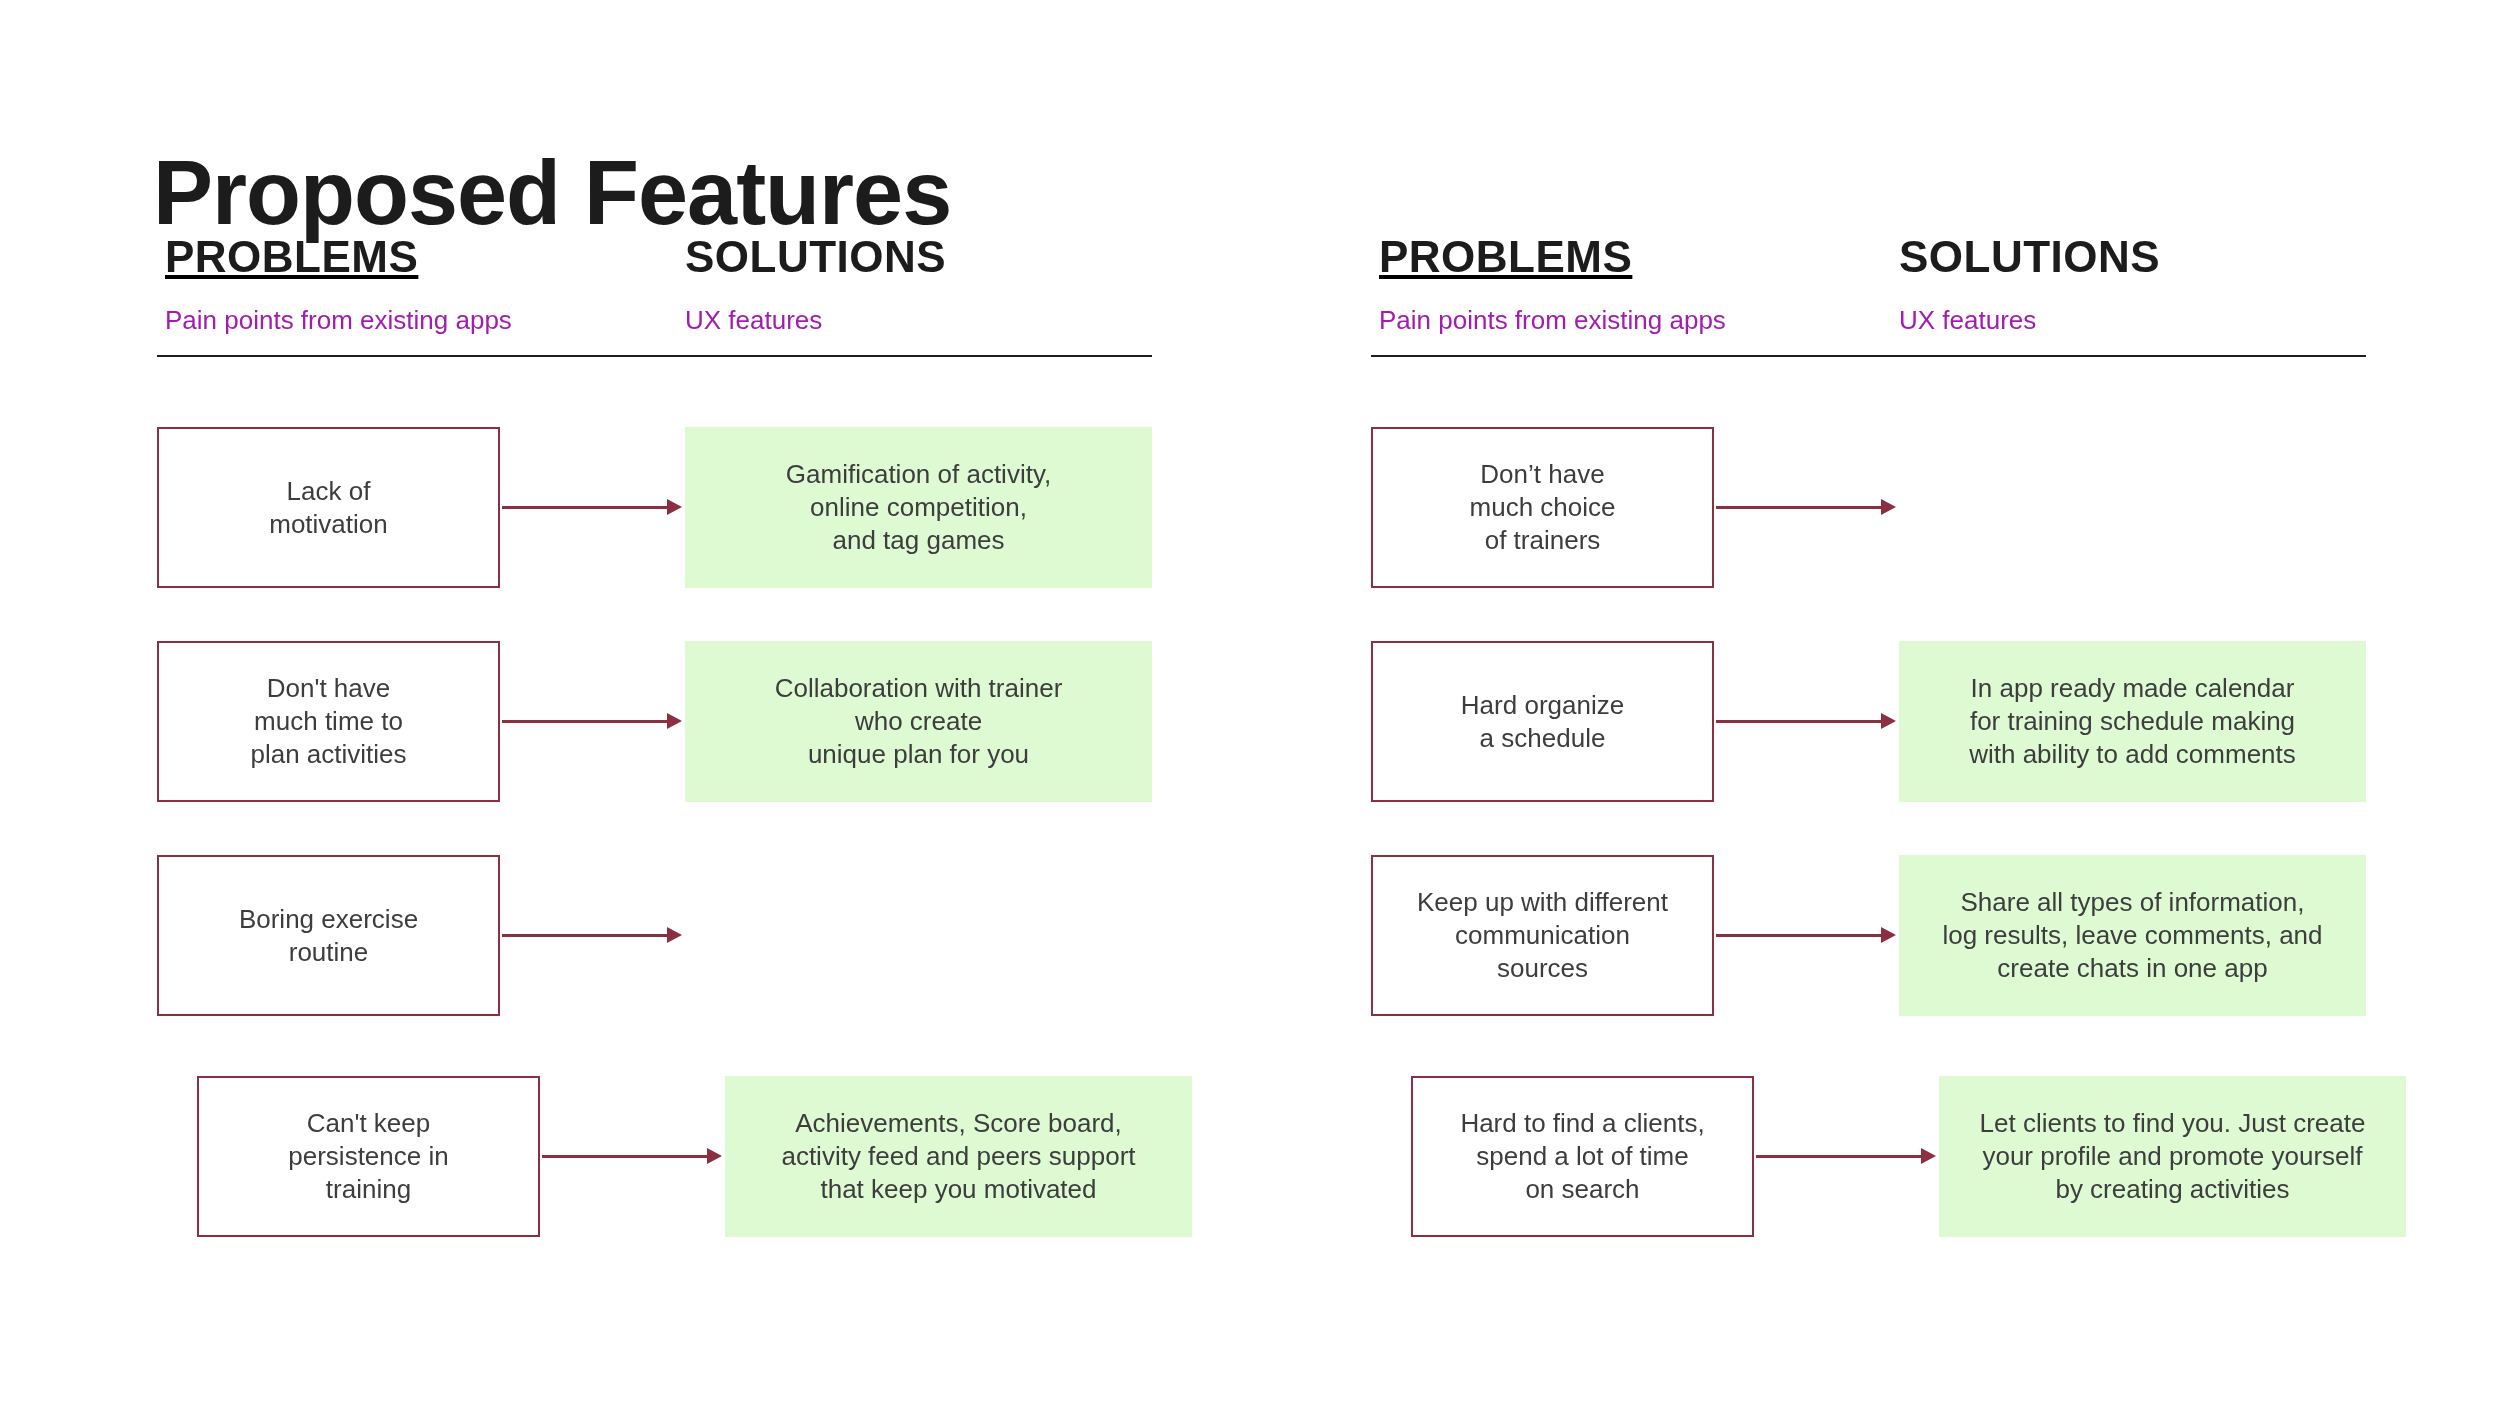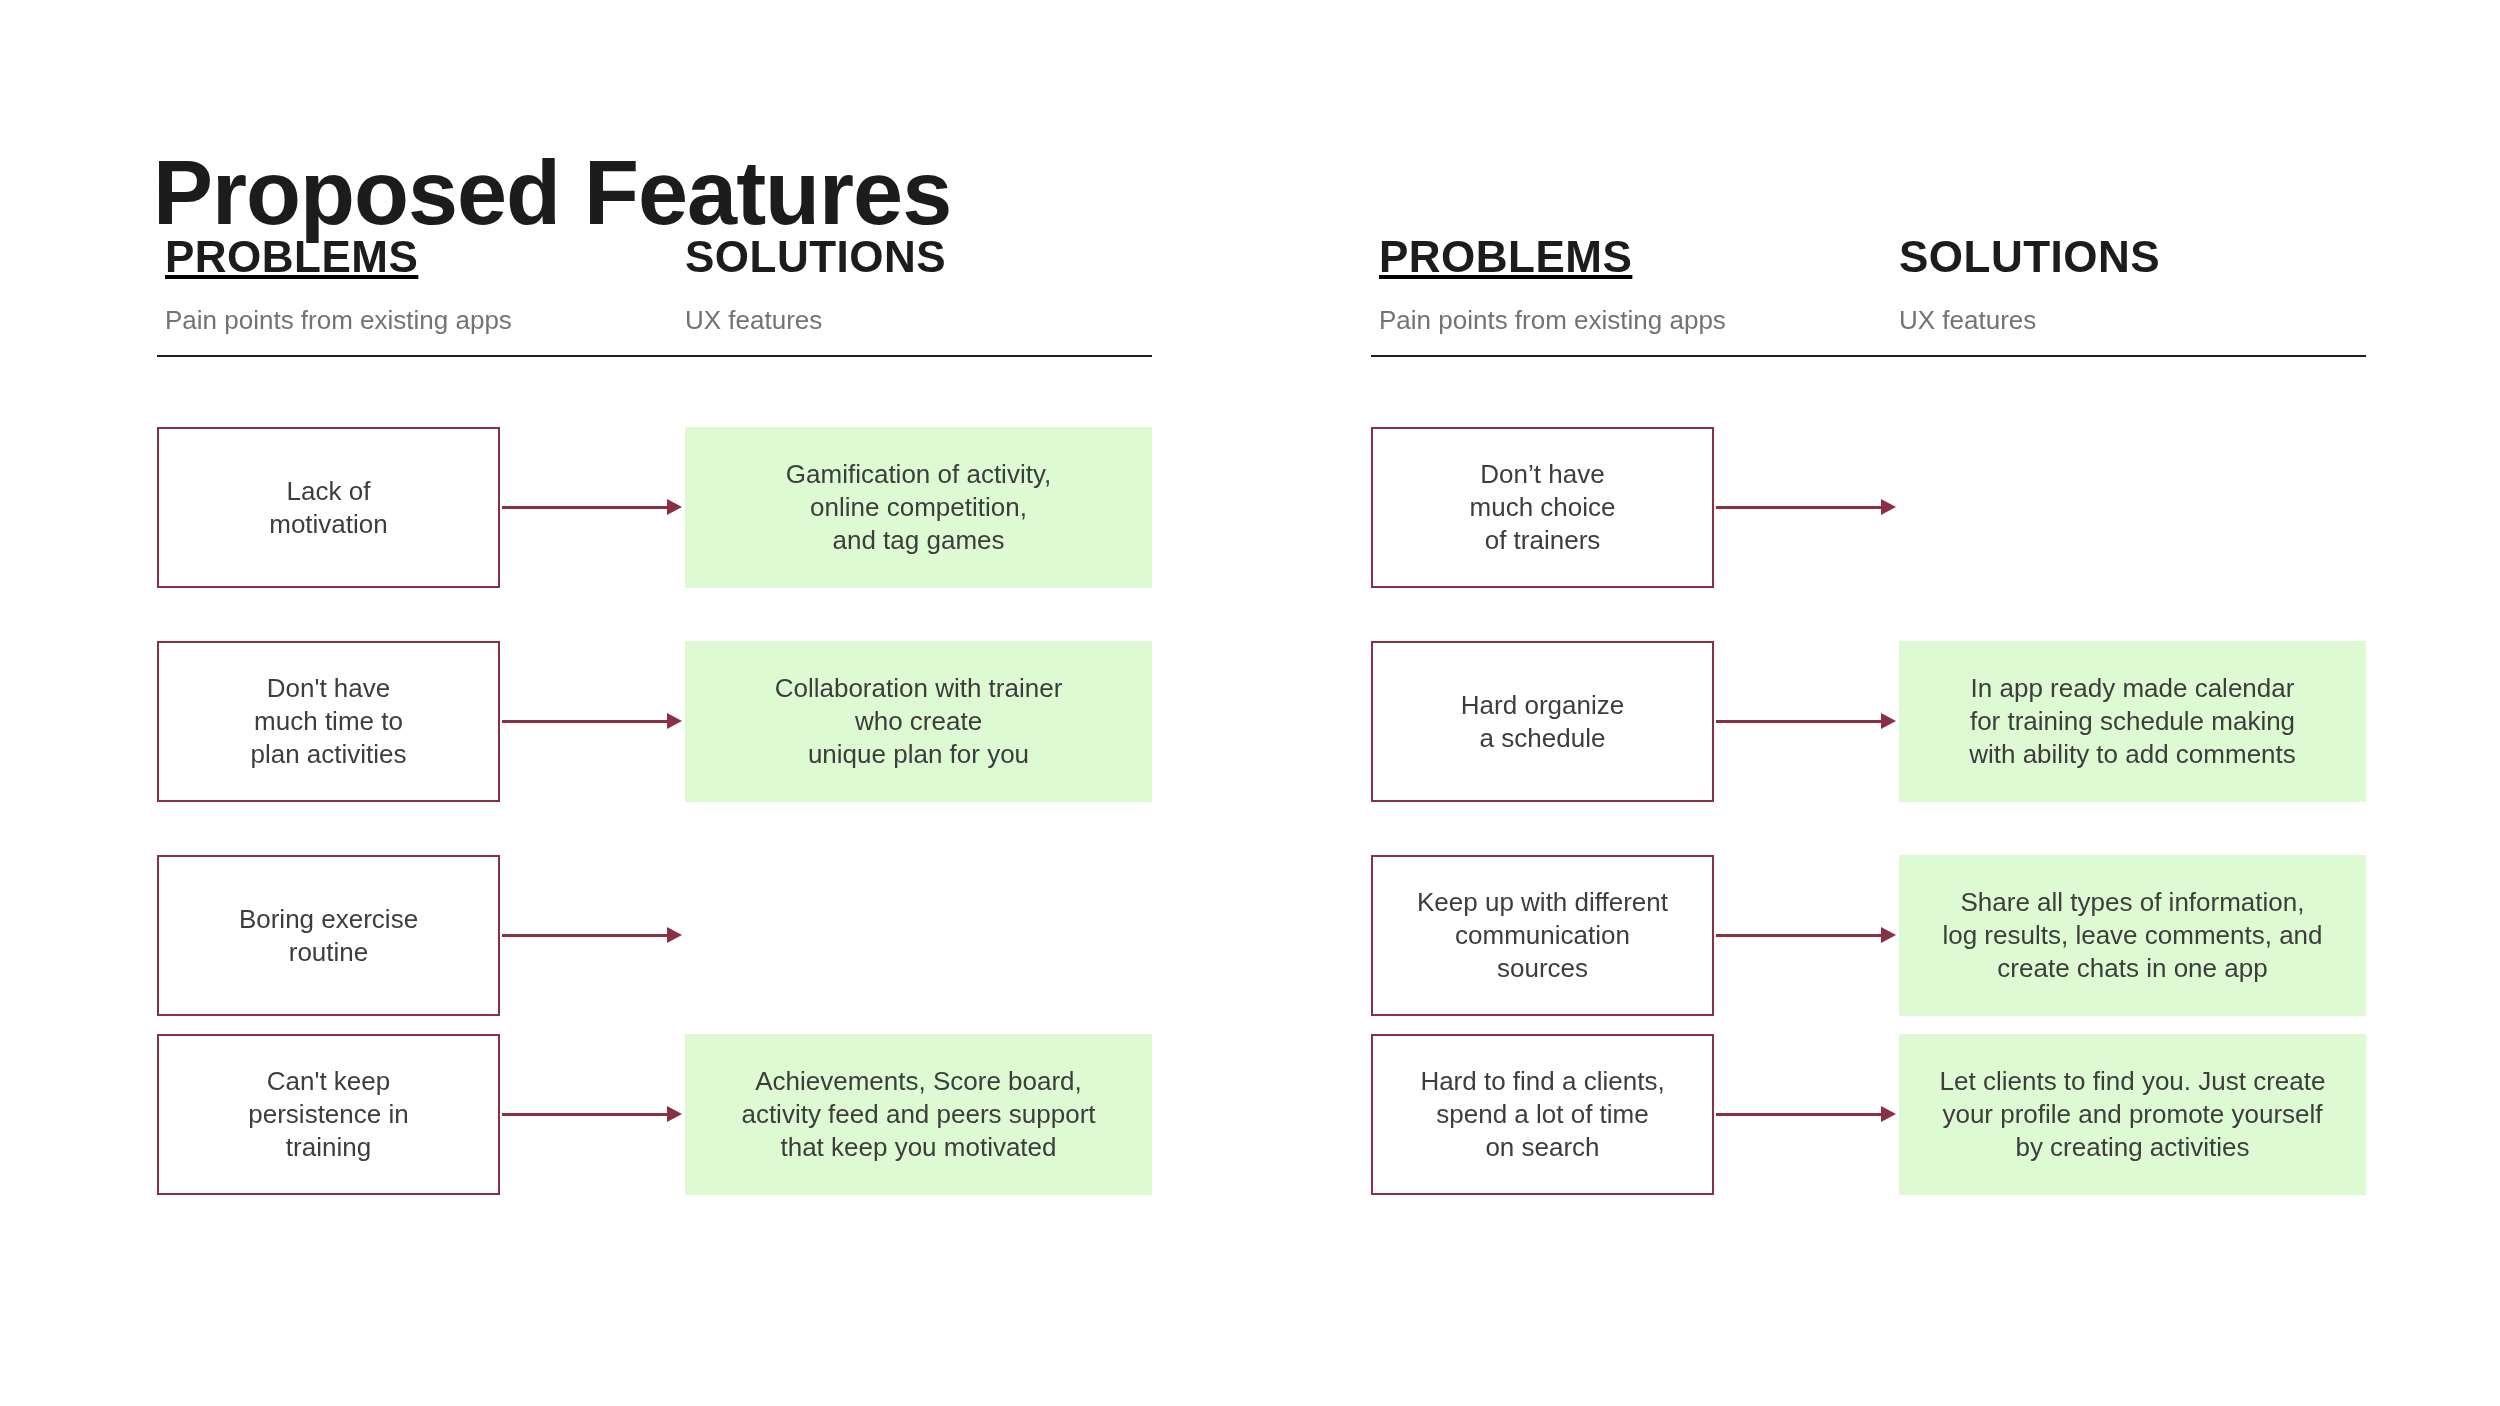--- a/index.html
+++ b/index.html
@@ -37,41 +37,41 @@
     font-weight: 700;
     color: #1c1c1c;
     line-height: 1;
     letter-spacing: 0.5px;
   }
   .col-subtitle {
     position: absolute;
     top: 70px;
     font-size: 26px;
     font-weight: 400;
-    color: #737373;
+    color: #a21caf;
     white-space: nowrap;
   }
   .header-rule {
     position: absolute;
     top: 120px;
     left: 0;
     width: 995px;
     height: 2px;
     background: #1f1f1f;
   }
   .feature-row {
     position: absolute;
     left: 0;
     width: 995px;
     height: 161px;
   }
   .row-0 { top: 192px; }
   .row-1 { top: 406px; }
   .row-2 { top: 620px; }
-  .row-3 { top: 799px; }
+  .row-3 { top: 841px; margin-left: 40px; }
   .problem-box {
     position: absolute;
     left: 0;
     top: 0;
     width: 343px;
     height: 161px;
     border: 2px solid #8b3042;
     background: #ffffff;
     box-sizing: border-box;
     display: flex;

